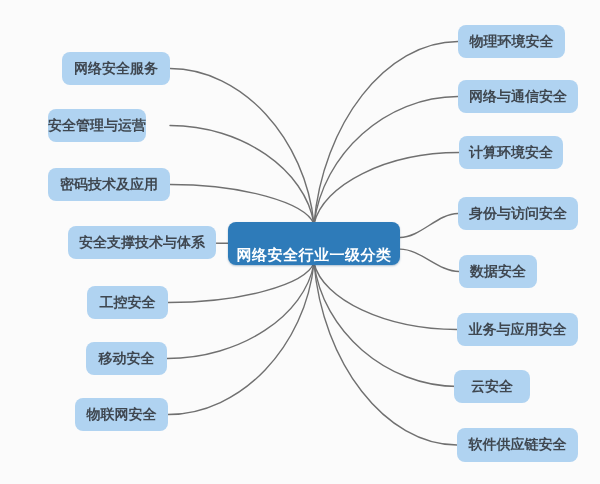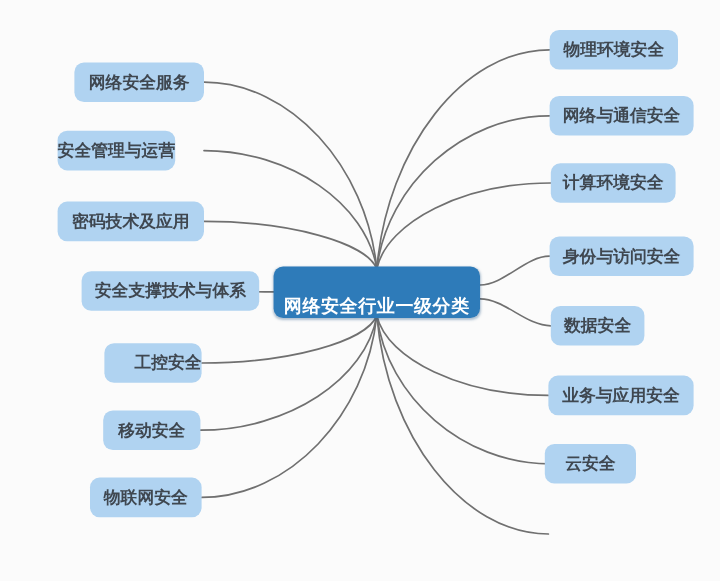--- a/index.html
+++ b/index.html
@@ -89,21 +89,21 @@
     </div>
     <div class="node node--branch" style="left: 48px; top: 109px; width: 98px; height: 33px;">
       <span>安全管理与运营</span>
     </div>
     <div class="node node--branch" style="left: 48px; top: 168px; width: 122px; height: 33px;">
       <span>密码技术及应用</span>
     </div>
     <div class="node node--branch" style="left: 20px; top: 226px; width: 148px; height: 33px; margin-left: 48px;">
       <span>安全支撑技术与体系</span>
     </div>
-    <div class="node node--branch" style="left: 87px; top: 286px; width: 81px; height: 33px; justify-content: flex-end;">
+    <div class="node node--branch" style="left: 87px; top: 286px; width: 81px; height: 33px;">
       <span>工控安全</span>
     </div>
     <div class="node node--branch" style="left: 86px; top: 342px; width: 81px; height: 33px;">
       <span>移动安全</span>
     </div>
     <div class="node node--branch" style="left: 75px; top: 398px; width: 93px; height: 33px;">
       <span>物联网安全</span>
     </div>
     <div class="node node--branch" style="left: 458px; top: 25px; width: 107px; height: 33px;">
       <span>物理环境安全</span>
@@ -119,13 +119,16 @@
     </div>
     <div class="node node--branch" style="left: 459px; top: 255px; width: 78px; height: 33px;">
       <span>数据安全</span>
     </div>
     <div class="node node--branch" style="left: 457px; top: 313px; width: 121px; height: 33px;">
       <span>业务与应用安全</span>
     </div>
     <div class="node node--branch" style="left: 454px; top: 370px; width: 76px; height: 33px;">
       <span>云安全</span>
     </div>
+    <div class="node node--branch" style="left: 457px; top: 428px; width: 121px; height: 34px;">
+      <span>软件供应链安全</span>
+    </div>
   </div>
 
 </body></html>

